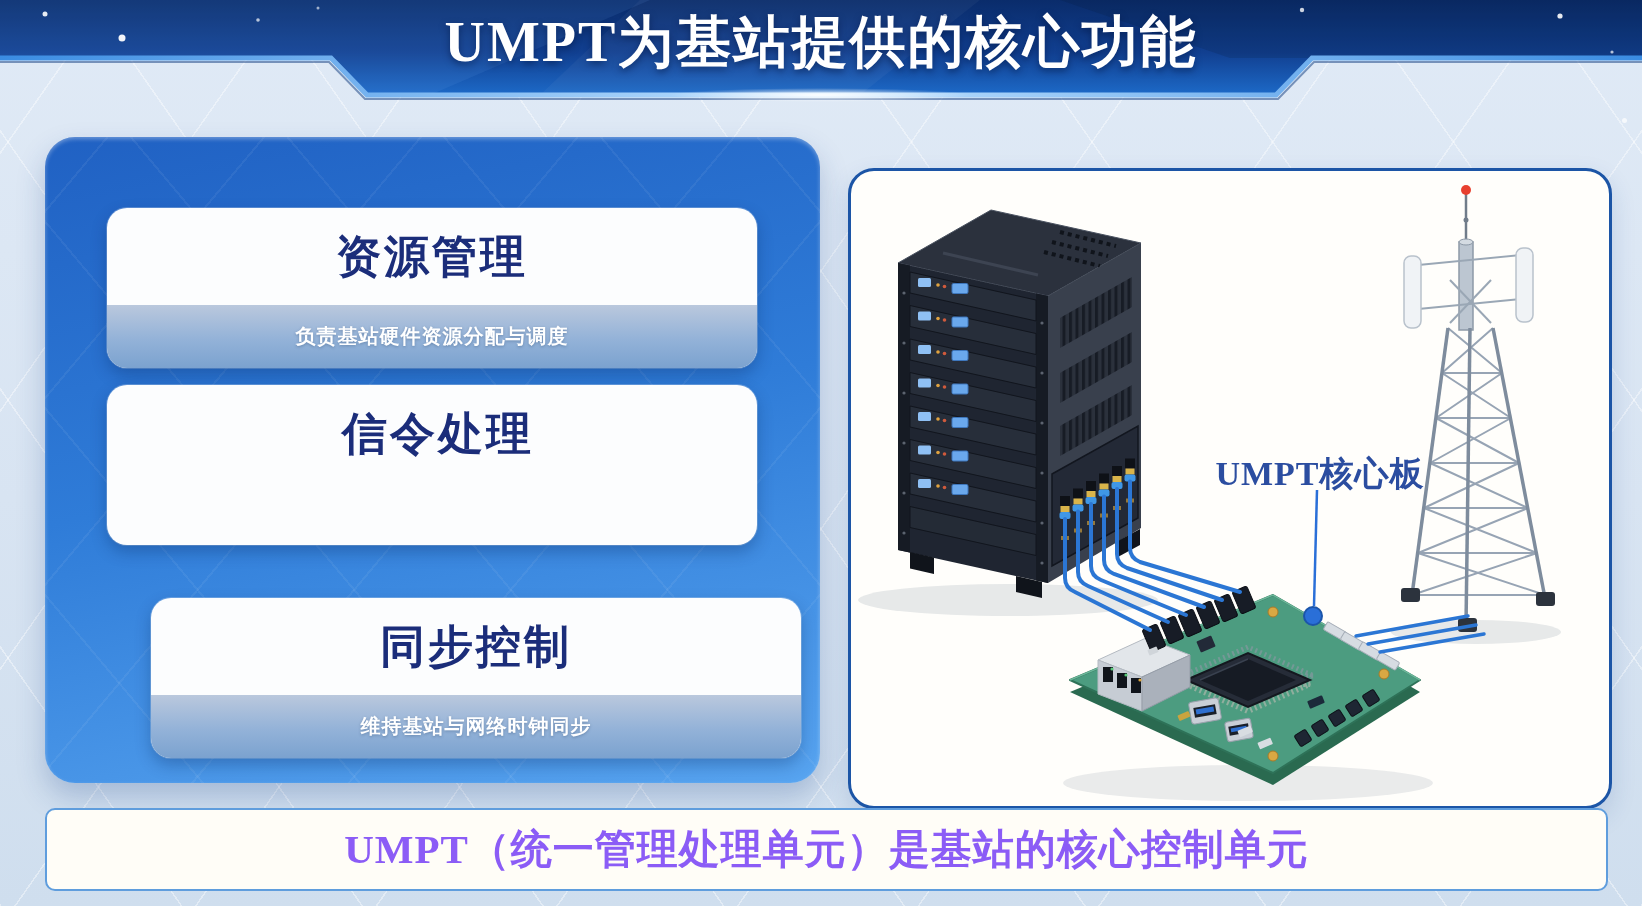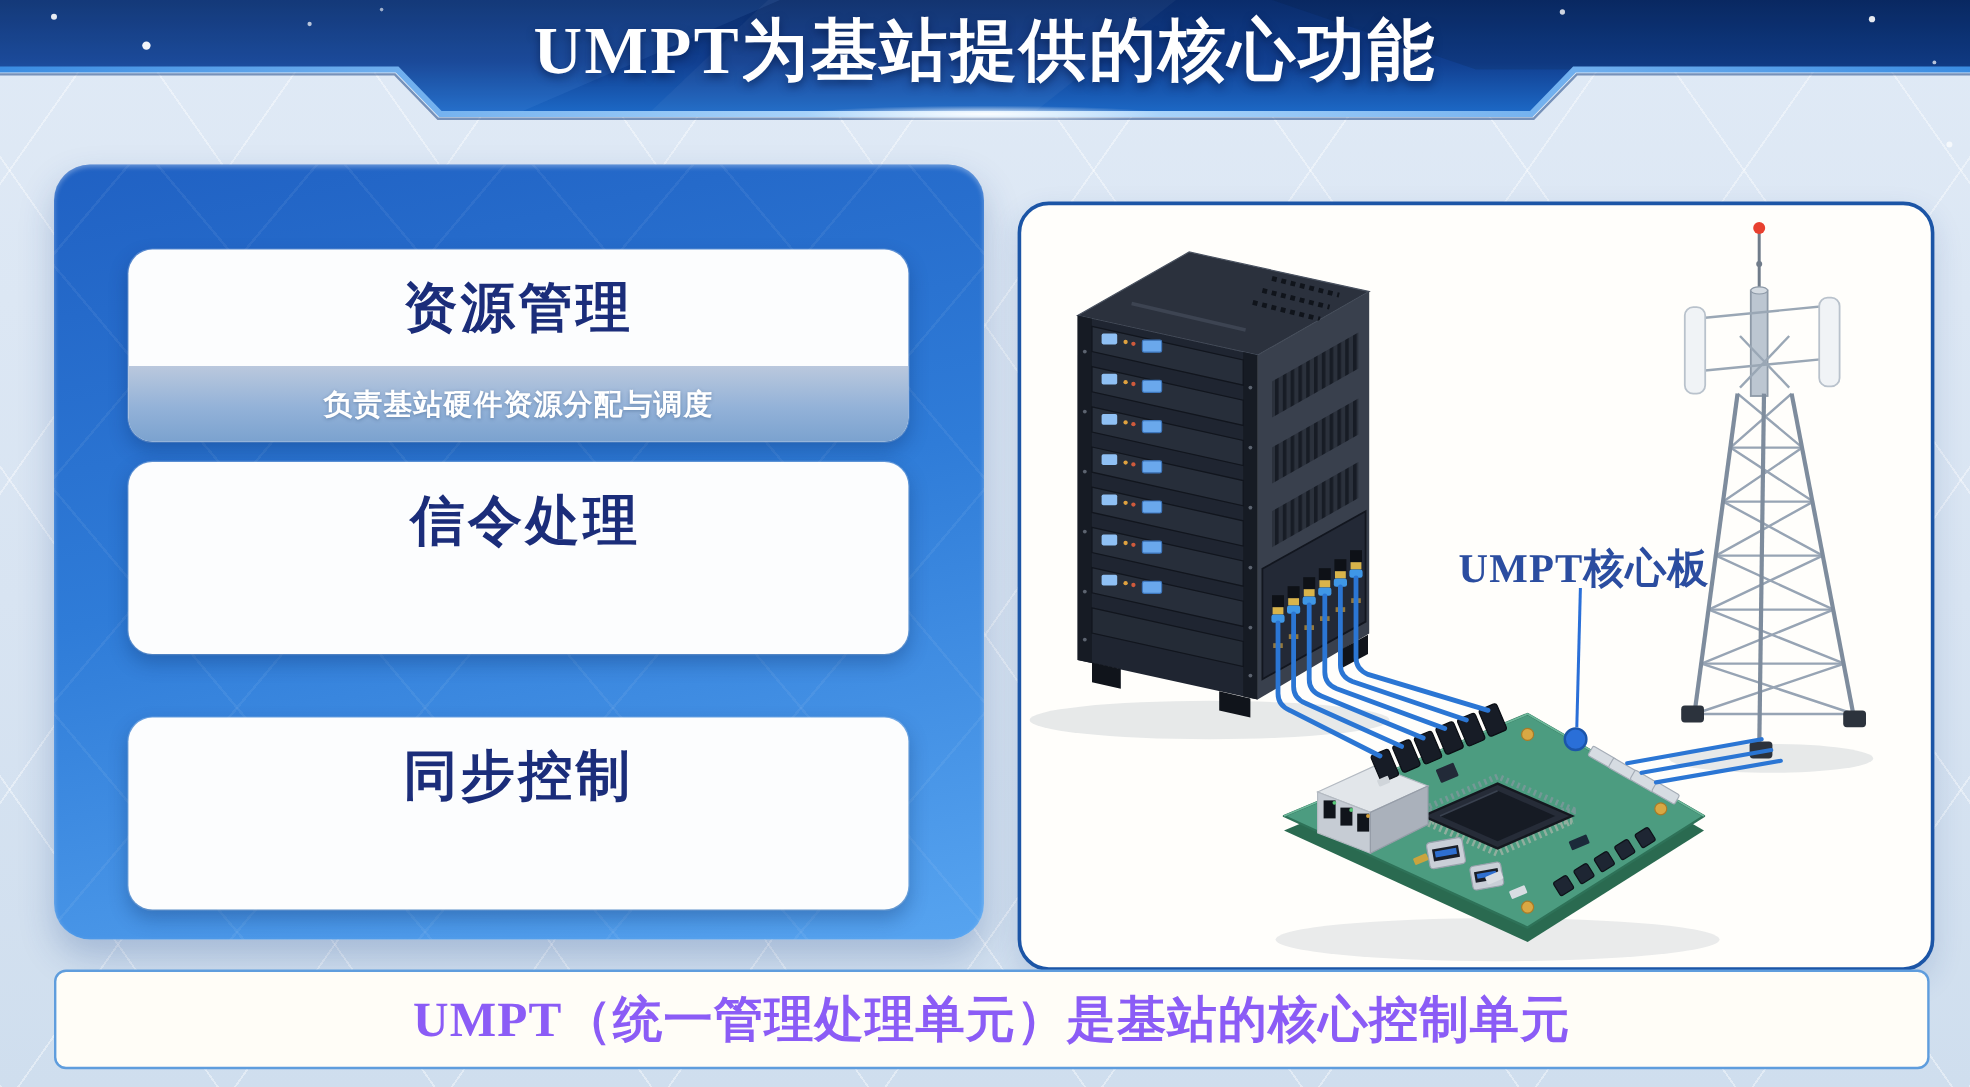--- a/index.html
+++ b/index.html
@@ -34,28 +34,28 @@
     content:""; position:absolute; inset:0; border-radius:30px;
     background:
       repeating-linear-gradient(50deg, rgba(255,255,255,.06) 0 2px, rgba(255,255,255,0) 2px 120px),
       repeating-linear-gradient(-50deg, rgba(255,255,255,.06) 0 2px, rgba(255,255,255,0) 2px 120px);
   }
   .card {
     position:absolute; left:62px; width:650px; height:160px; border-radius:20px;
     overflow:hidden; background:#fcfdfe;
     box-shadow:0 7px 16px rgba(8,38,88,.30), 0 0 0 1px rgba(255,255,255,.25);
   }
-  .card.c1 { top:35px;margin-top:36px; } .card.c2 { top:248px;padding-left:12px; } .card.c3 { top:461px; }
+  .card.c1 { top:35px;margin-top:36px; } .card.c2 { top:248px;padding-left:12px; } .card.c3 { top:461px;margin-left:44px; }
   .card-title {
     height:97px; display:flex; align-items:center; justify-content:center;
     font-size:45px; font-weight:800; color:#1b2d7a; letter-spacing:3px;
   }
   .card-desc {
     height:63px; display:flex; align-items:center; justify-content:center;
-    font-size:24px; font-weight:700; color:#ffffff; letter-spacing:1px;
+    font-size:20px; font-weight:700; color:#ffffff; letter-spacing:1px;
     background:linear-gradient(180deg,#bac8dd 0%, #93b2d8 55%, #7ba2cf 100%);
     text-shadow:0 1px 3px rgba(40,70,110,.4);
   }
 
   
   .diagram-panel {
     position:absolute; left:848px; top:140px; width:764px; height:641px;
     background:#fffefb; border:3px solid #1c55a6; border-radius:26px;
     box-shadow:0 10px 24px rgba(30,70,140,.15);
     margin-top:28px;
@@ -135,20 +135,21 @@
   <section class="feature-panel">
     <div class="card c1">
       <div class="card-title">资源管理</div>
       <div class="card-desc">负责基站硬件资源分配与调度</div>
     </div>
     <div class="card c2">
       <div class="card-title">信令处理</div>
     </div>
     <div class="card c3">
       <div class="card-title">同步控制</div>
+      <div class="card-desc">维持基站与网络时钟同步</div>
     </div>
   </section>
 
   <section class="diagram-panel">
     <svg class="diagram" width="764" height="641" viewBox="0 0 764 641">
       <defs>
         <pattern id="vents" width="6.5" height="34" patternUnits="userSpaceOnUse">
           <rect width="3" height="34" fill="#141821"></rect>
         </pattern>
         <g id="slat">

